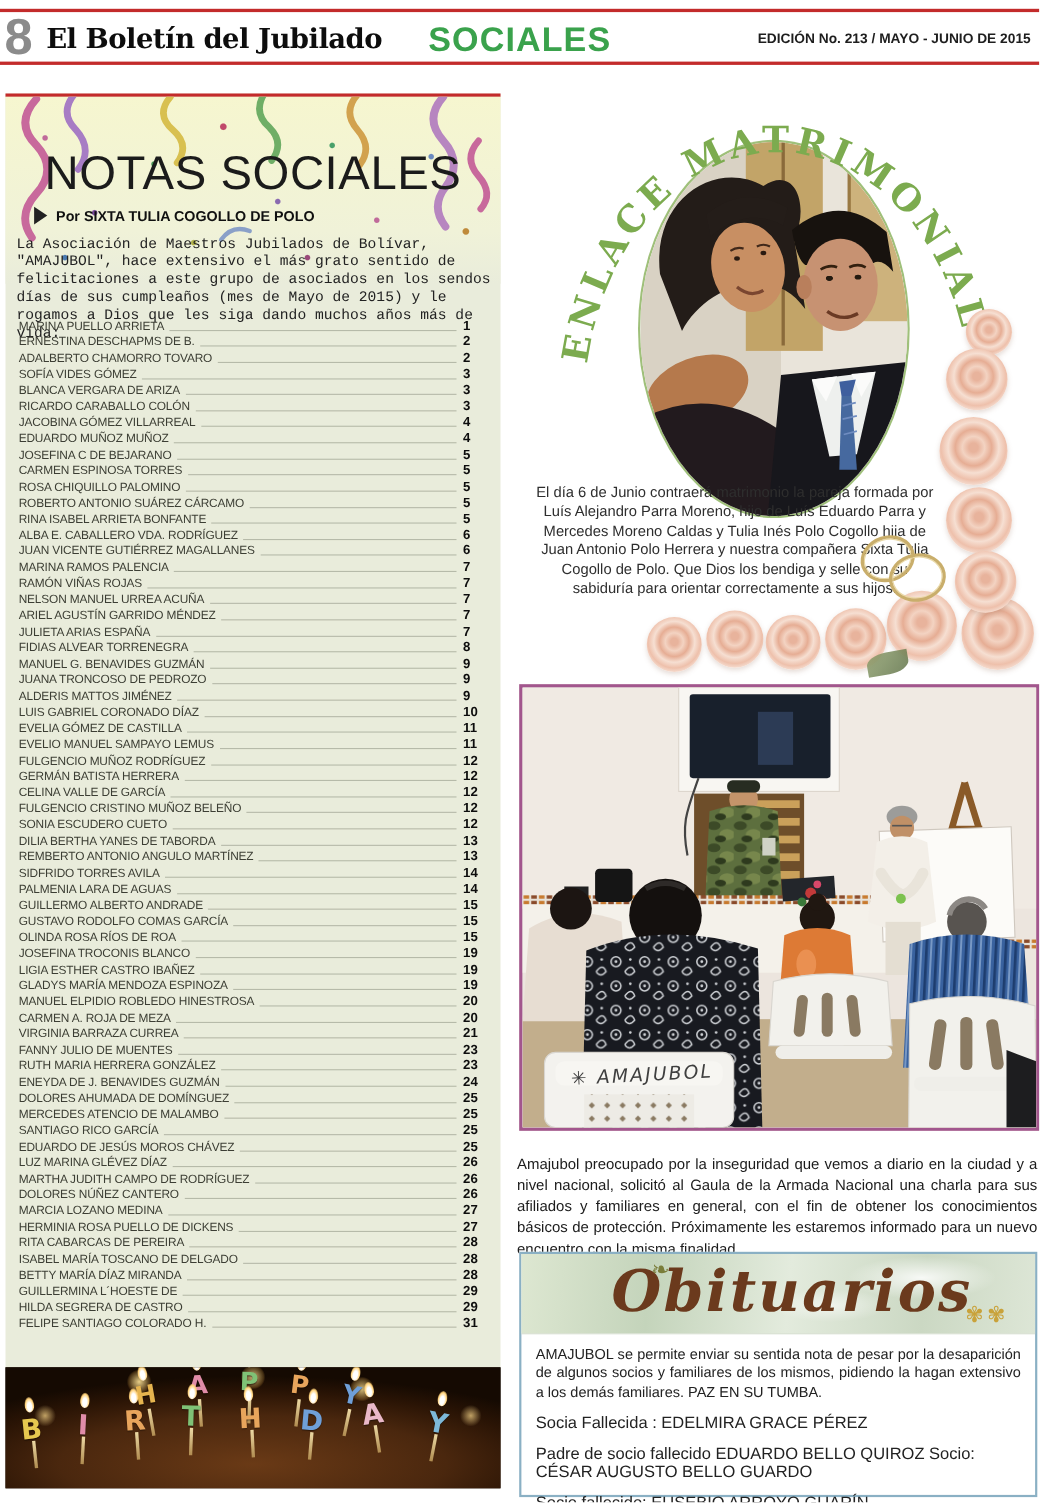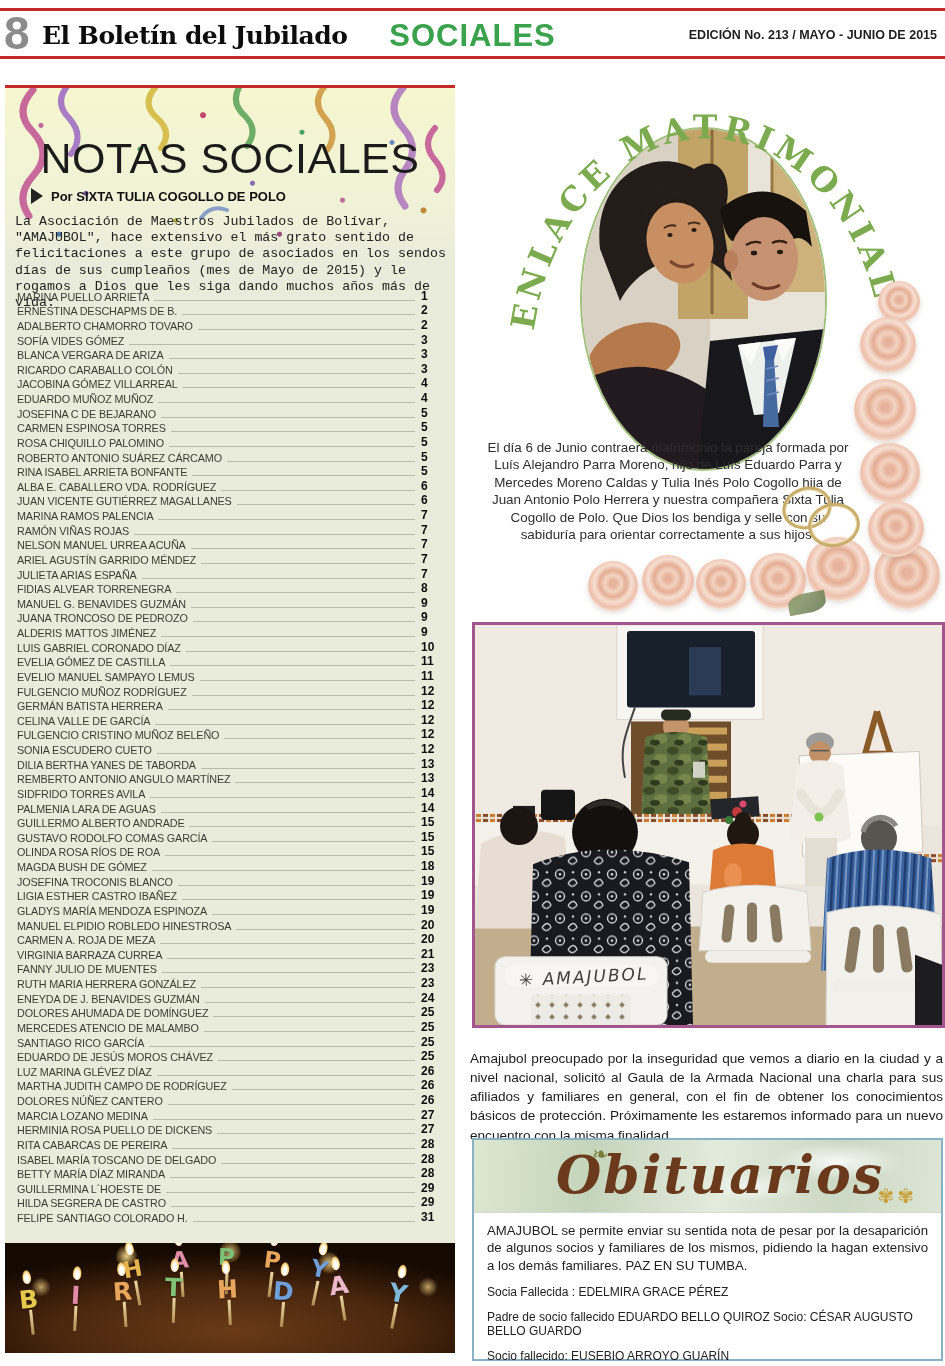--- a/index.html
+++ b/index.html
@@ -129,21 +129,21 @@
     background:
       radial-gradient(ellipse 90px 26px at 78% 30%,rgba(255,255,255,.85),transparent 75%),
       radial-gradient(ellipse 70px 20px at 60% 65%,rgba(255,255,255,.6),transparent 75%),
       linear-gradient(95deg,#dde7d1,#c4d4bb 25%,#e3ebdd 52%,#cbd8c3 78%,#dde6d6);}
   .obit-title{font-family:"DejaVu Serif",serif;font-style:italic;font-weight:bold;
     font-size:52px;line-height:70px;text-align:center;color:var(--obit-brown);letter-spacing:2px;padding-left:25px;}
   .obit-sprig{position:absolute;left:118px;top:2px;font-size:20px;color:#7a7d3a;}
   .obit-grain{position:absolute;right:24px;bottom:4px;font-size:20px;color:#c9a23a;letter-spacing:3px;}
   .obit-body{padding:9px 13px 0 13px;}
   .obit-intro{margin:0;font-size:13.2px;line-height:1.32;color:#222;text-align:justify;}
-  .obit-entry{margin:11px 0 0 0;font-size:12px;color:#222;}
+  .obit-entry{margin:11px 0 0 0;font-size:15px;color:#222;}
 </style>
 </head>
 <body>
 
 <div class="page">
 
   <div class="rule rule-top"></div>
   <div class="pagenum">8</div>
   <div class="masthead">El Boletín del Jubilado</div>
   <div class="section-title">SOCIALES</div>
@@ -361,25 +361,20 @@
         </div>
         <div class="b-row">
           <span class="b-name">GUSTAVO RODOLFO COMAS GARCÍA</span>
           <span class="b-leader"></span>
           <span class="b-day">15</span>
         </div>
         <div class="b-row">
           <span class="b-name">OLINDA ROSA RÍOS DE ROA</span>
           <span class="b-leader"></span>
           <span class="b-day">15</span>
-        </div>
-        <div class="b-row">
-          <span class="b-name">MAGDA BUSH DE GÓMEZ</span>
-          <span class="b-leader"></span>
-          <span class="b-day">18</span>
         </div>
         <div class="b-row">
           <span class="b-name">JOSEFINA TROCONIS BLANCO</span>
           <span class="b-leader"></span>
           <span class="b-day">19</span>
         </div>
         <div class="b-row">
           <span class="b-name">LIGIA ESTHER CASTRO IBAÑEZ</span>
           <span class="b-leader"></span>
           <span class="b-day">19</span>

